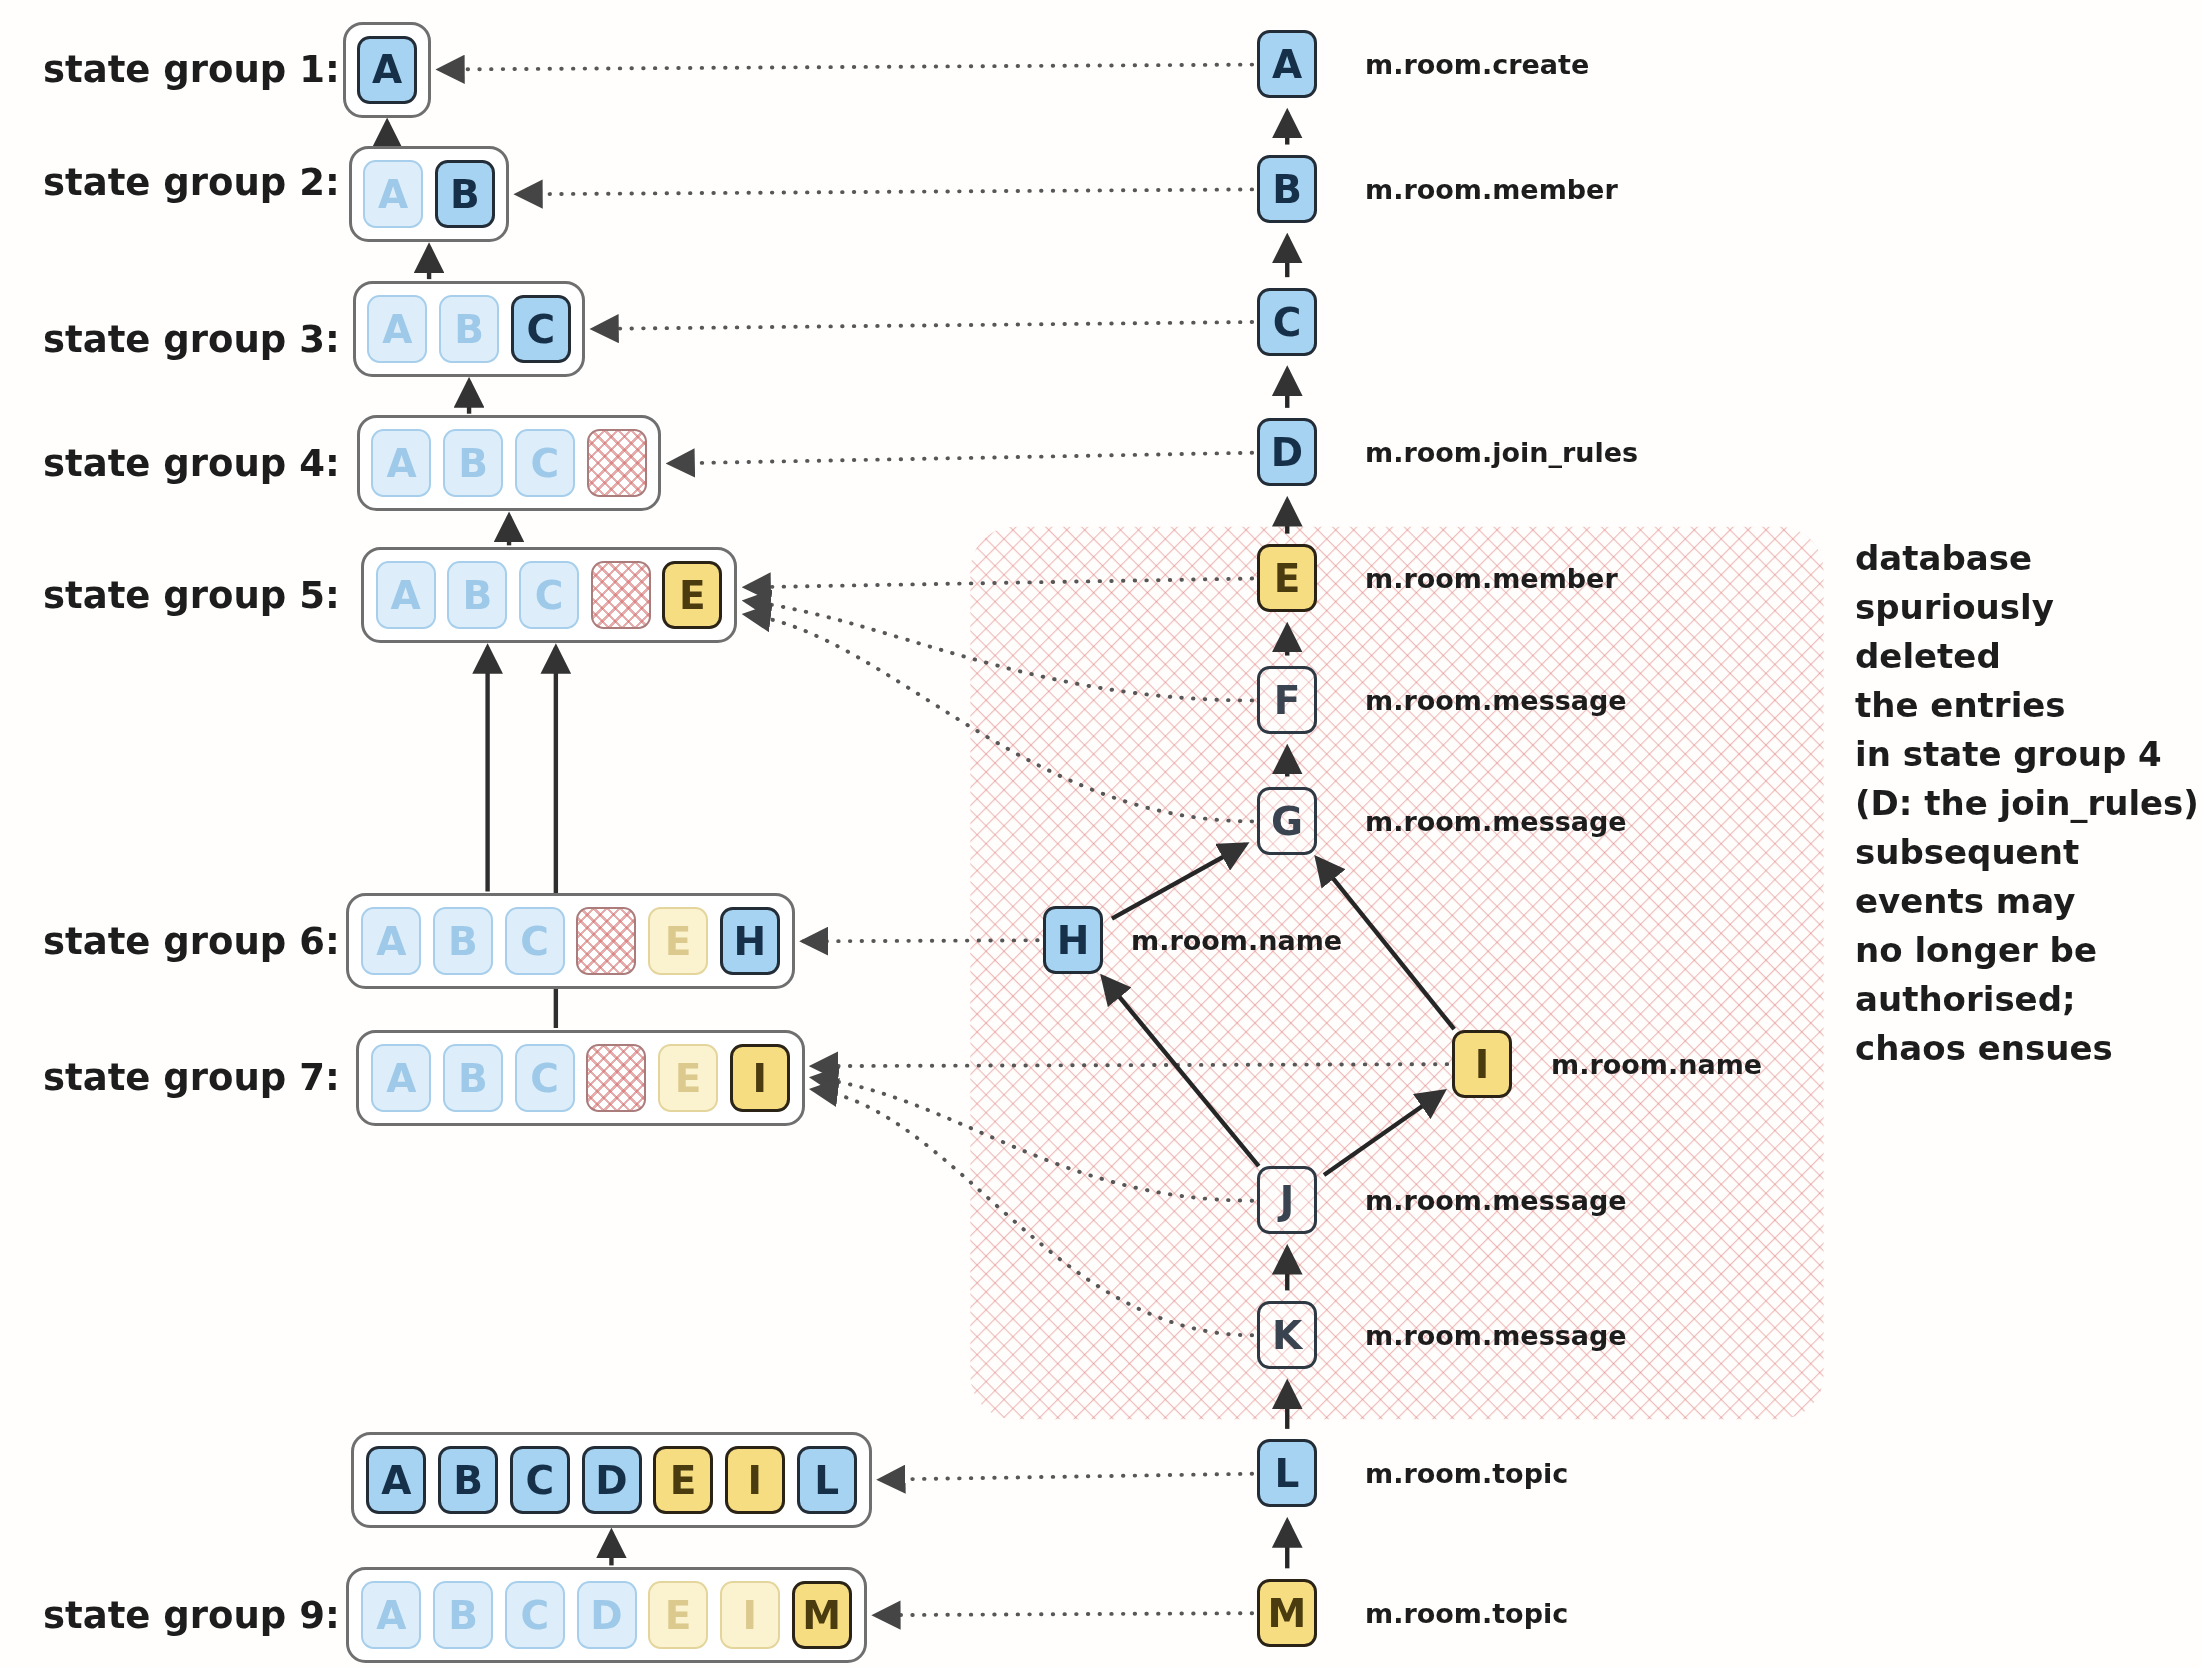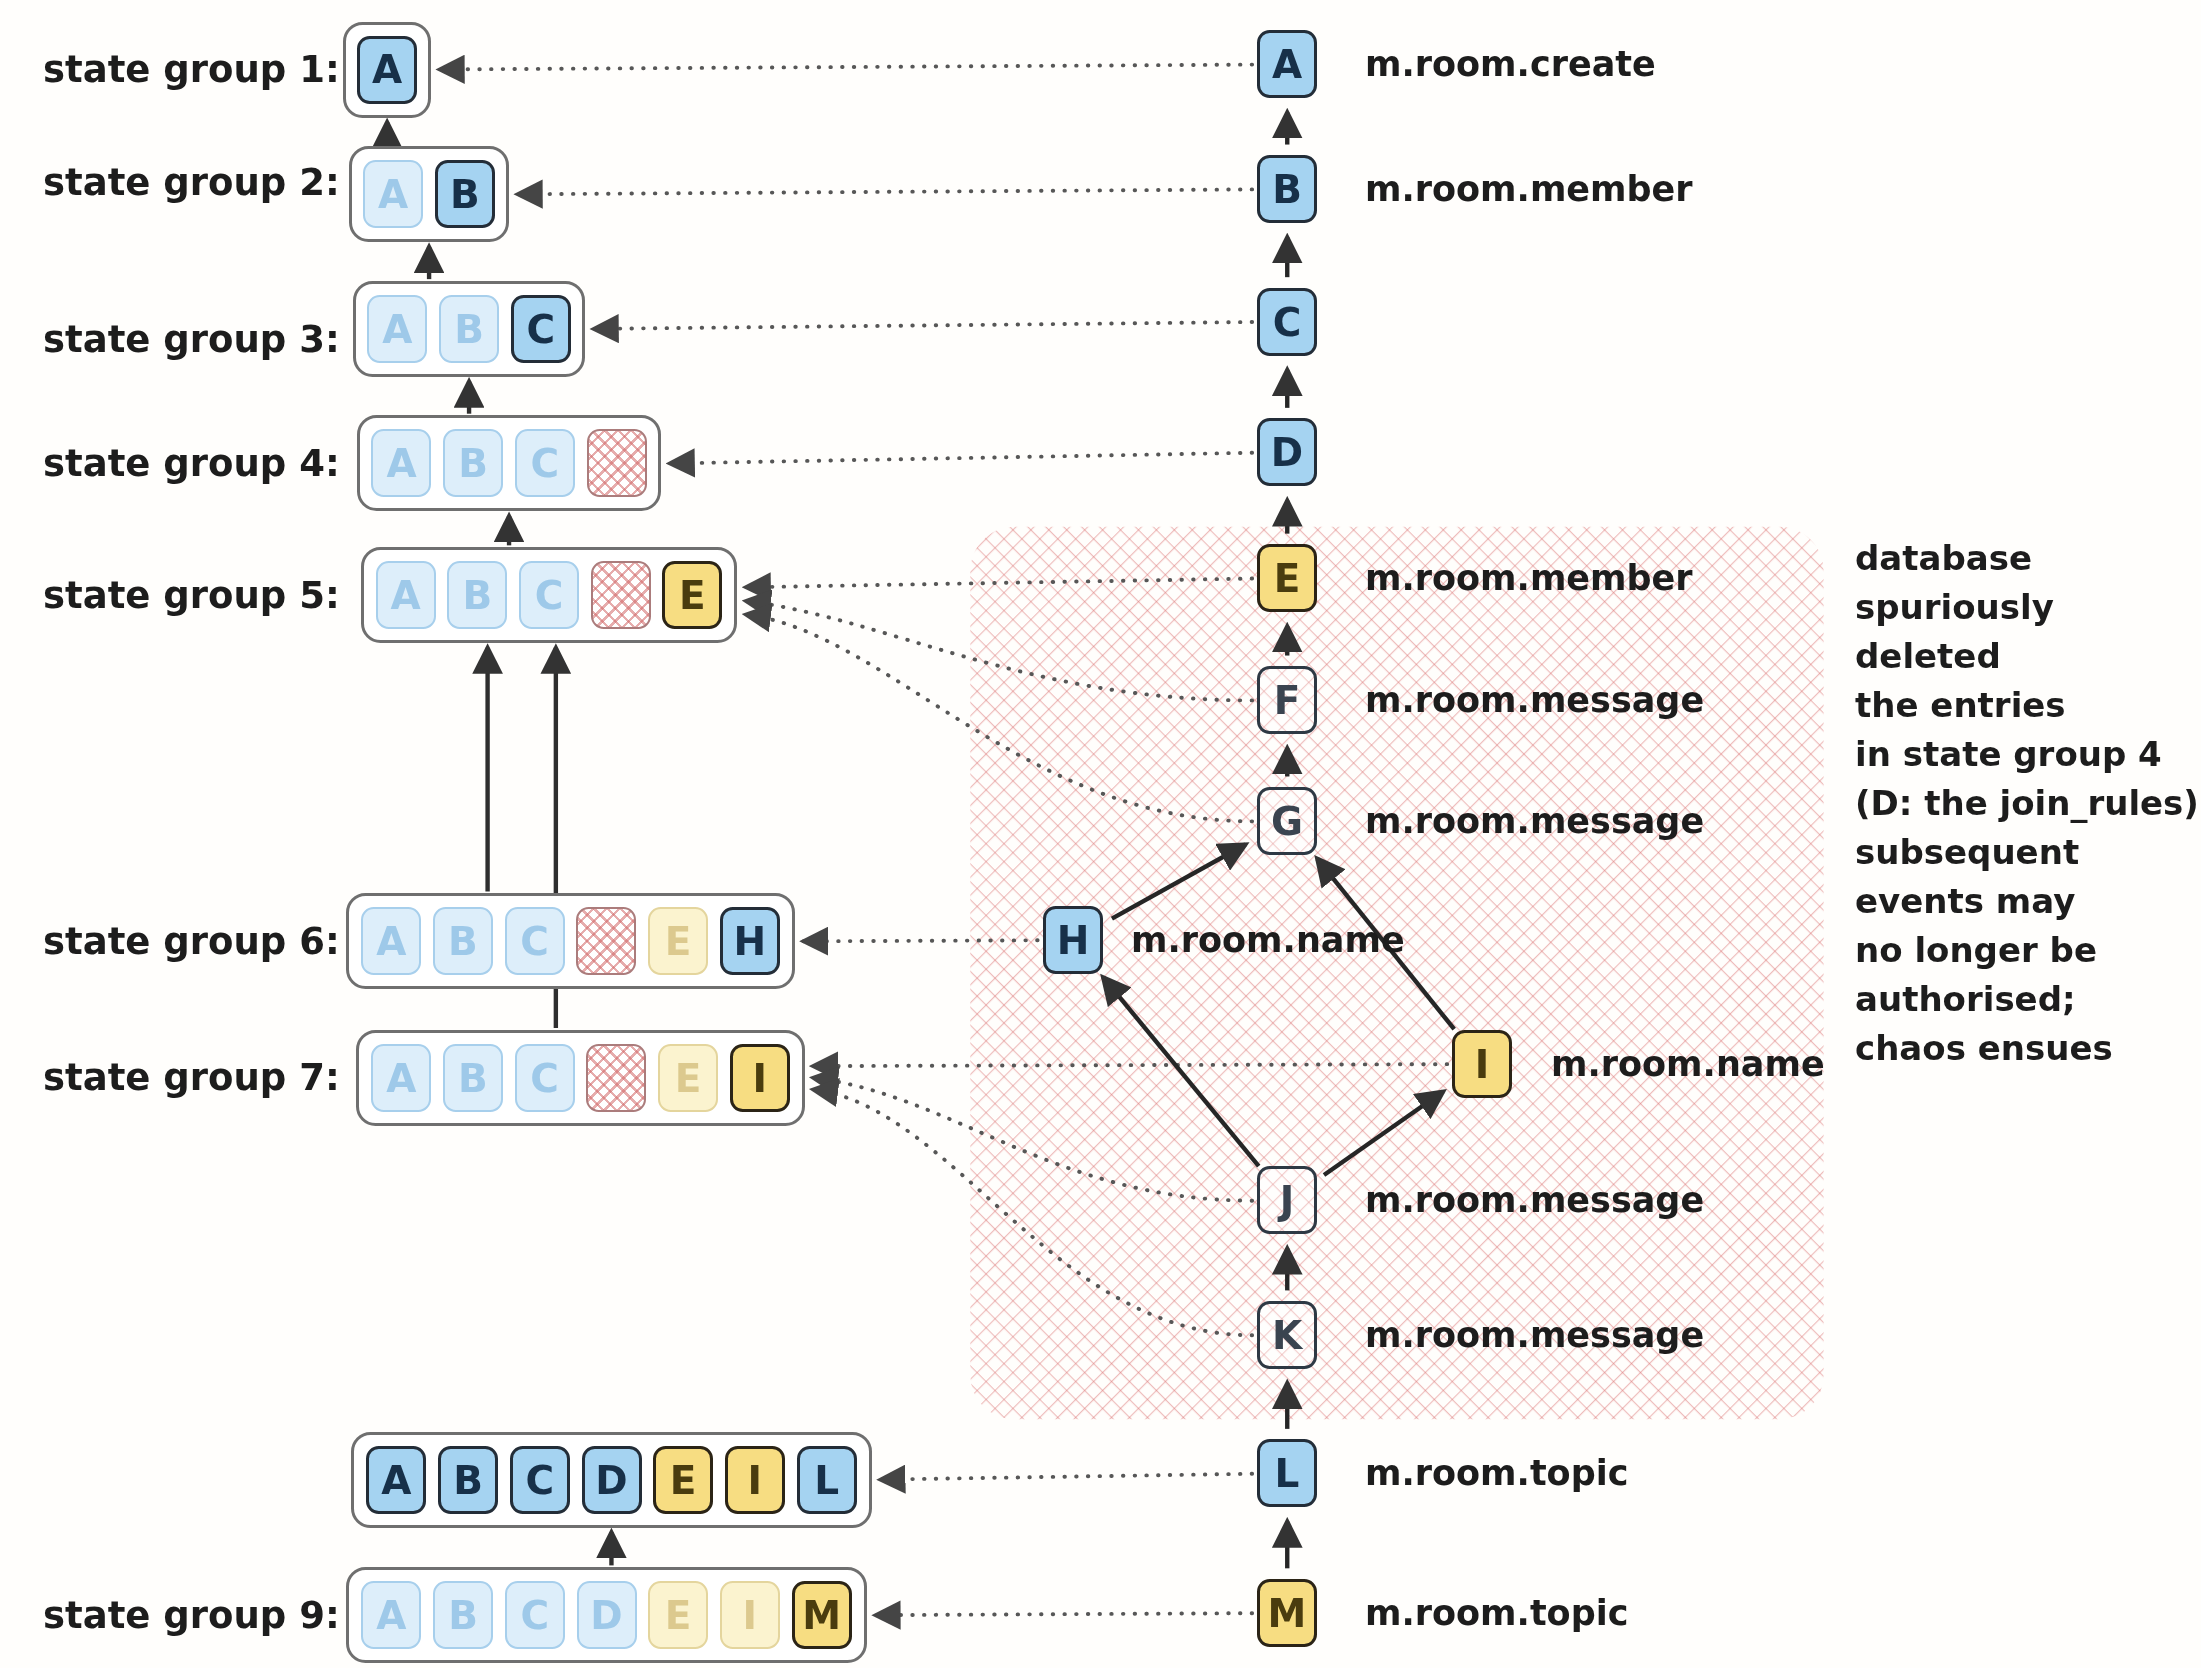--- a/index.html
+++ b/index.html
@@ -10,21 +10,21 @@
   .chip.blue{background:var(--blue,#a5d3f1);border:3.4px solid #232d38;color:#173049;}
   .chip.blue-faded{background:var(--blue-faded,#ddeefa);border:2.9px solid #a7cfec;color:#9ec9e9;}
   .chip.yellow{background:var(--yellow,#f7dd82);border:3.4px solid #2b2416;color:#4a3c0e;}
   .chip.yellow-faded{background:var(--yellow-faded,#fbf3cf);border:2.9px solid #e4d59d;color:#dcc98e;}
   .chip.white{background:rgba(255,255,255,0.25);border:3.4px solid #2e3944;color:#3a4450;}
   .chip.hatch{border:2.9px solid #ab7c7c;
     background:repeating-linear-gradient(45deg, rgba(210,105,105,.55) 0 2.4px, transparent 2.4px 9.3px),
                repeating-linear-gradient(135deg, rgba(210,105,105,.55) 0 2.4px, transparent 2.4px 9.3px);}
   .event-chip{position:absolute;z-index:2;}
   .sg-label{position:absolute;z-index:2;font-size:37px;font-weight:600;color:var(--ink,#1d1d1d);line-height:49px;white-space:nowrap;}
-  .ev-label{position:absolute;z-index:2;font-size:35px;font-weight:600;color:var(--ink,#1d1d1d);line-height:47px;white-space:nowrap;}
+  .ev-label{position:absolute;z-index:2;font-size:27px;font-weight:600;color:var(--ink,#1d1d1d);line-height:47px;white-space:nowrap;}
   #annotation{position:absolute;z-index:2;left:1855px;top:534px;font-size:34px;font-weight:600;line-height:49px;color:var(--ink,#1d1d1d);white-space:nowrap;}
 </style>
 </head>
 <body>
 
 <div id="canvas">
   <svg id="wires" width="2201" height="1669" viewBox="0 0 2257 1711">
       <defs>
         <pattern id="xhatch" width="13" height="13" patternUnits="userSpaceOnUse" patternTransform="rotate(45)">
           <line x1="0" y1="0" x2="0" y2="13" stroke="rgba(221,123,123,0.5)" stroke-width="2.4"></line>
@@ -169,20 +169,21 @@
     </div>
     <div class="sg-label" style="left: 43px; top: 1591px;">
       <div>state group 9:</div>
     </div>
     <div class="chip event-chip blue" style="left: 1257px; top: 30px;">A</div>
     <div class="ev-label" style="left: 1365px; top: 41px;">m.room.create</div>
     <div class="chip event-chip blue" style="left: 1257px; top: 155px;">B</div>
     <div class="ev-label" style="left: 1365px; top: 166px;">m.room.member</div>
     <div class="chip event-chip blue" style="left: 1257px; top: 288px;">C</div>
     <div class="chip event-chip blue" style="left: 1257px; top: 418px;">D</div>
+    <div class="ev-label" style="left: 1365px; top: 429px;">m.room.join_rules</div>
     <div class="chip event-chip yellow" style="left: 1257px; top: 544px;">E</div>
     <div class="ev-label" style="left: 1365px; top: 555px;">m.room.member</div>
     <div class="chip event-chip white" style="left: 1257px; top: 666px;">F</div>
     <div class="ev-label" style="left: 1365px; top: 677px;">m.room.message</div>
     <div class="chip event-chip white" style="left: 1257px; top: 787px;">G</div>
     <div class="ev-label" style="left: 1365px; top: 798px;">m.room.message</div>
     <div class="chip event-chip blue" style="left: 1043px; top: 906px;">H</div>
     <div class="ev-label" style="left: 1131px; top: 917px;">m.room.name</div>
     <div class="chip event-chip yellow" style="left: 1452px; top: 1030px;">I</div>
     <div class="ev-label" style="left: 1551px; top: 1041px;">m.room.name</div>

